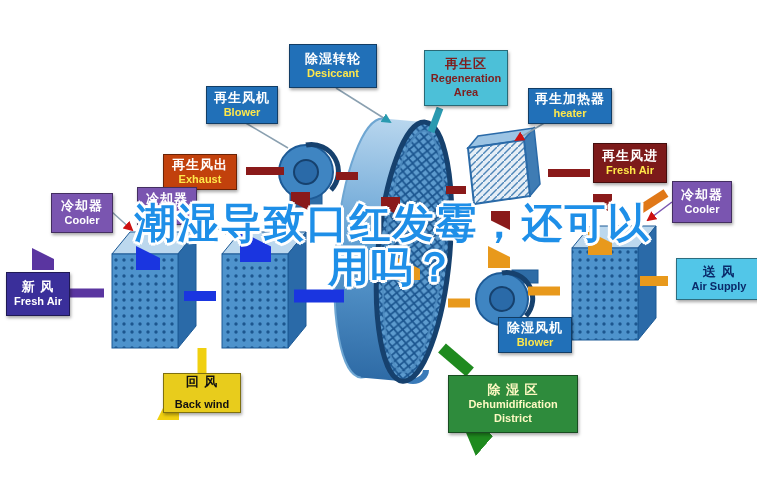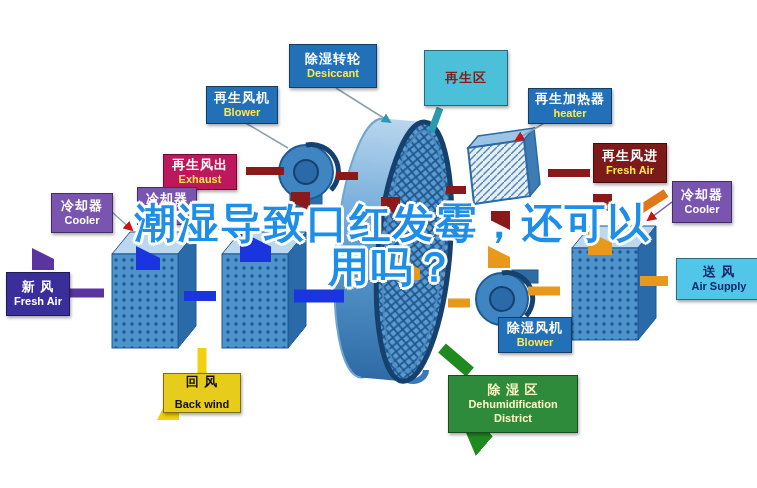--- a/index.html
+++ b/index.html
@@ -7,21 +7,21 @@
          font-family:"Liberation Sans",sans-serif;padding-left:28px;}
   #diagram-svg{position:absolute;left:0;top:0;z-index:1;}
   .label{position:absolute;z-index:20;border:1px solid rgba(0,0,0,.45);
          box-shadow:1px 2px 3px rgba(0,0,0,.35);text-align:center;
          display:flex;flex-direction:column;justify-content:center;
          padding:2px 3px;box-sizing:border-box;line-height:1.25;}
   .label .zh{font-size:13px;font-weight:bold;letter-spacing:1px;}
   .label .en{font-size:11px;font-weight:bold;}
   .bg-blue{background:#2170b8;color:#fff;}
   .bg-cyan{background:#4cc0d8;color:#7f1d1d;}
-  .bg-olive{background:#be185d;color:#fff;}
+  .bg-olive{background:#c2410c;color:#fff;}
   .bg-maroon{background:#7c1a1a;color:#fff;}
   .bg-purple{background:#7a55b0;color:#fff;}
   .bg-indigo{background:#3a2f9a;color:#fff;}
   .bg-yellow{background:#e8cc1c;color:#111;gap:8px;}
   .bg-skyblue{background:#52c6e8;color:#0a2a6a;}
   .bg-green{background:#2e8b3c;color:#fef9c3;}
   .en-yellow{color:#ffe84a;}
   .overlay-text{position:absolute;left:0;right:0;top:202px;z-index:30;text-align:center;
     font-weight:bold;font-size:41px;line-height:1.07;letter-spacing:2px;color:#1e8fe8;
     text-shadow:-2px -2px 0 #fff,2px -2px 0 #fff,-2px 2px 0 #fff,2px 2px 0 #fff,
@@ -152,20 +152,21 @@
     <line x1="672" y1="202" x2="648" y2="220" stroke="#7a55b0" stroke-width="1.5" marker-end="url(#m-red-lead)"></line>
   </svg>
 
   <div class="label bg-blue" style="left:289px;top:44px;width:88px;height:44px;">
     <div class="zh">除湿转轮</div>
     <div class="en en-yellow">Desiccant</div>
   </div>
 
   <div class="label bg-cyan" style="left:424px;top:50px;width:84px;height:56px;">
     <div class="zh">再生区</div>
+    <div class="en">Regeneration Area</div>
   </div>
 
   <div class="label bg-blue" style="left:206px;top:86px;width:72px;height:38px;">
     <div class="zh">再生风机</div>
     <div class="en en-yellow">Blower</div>
   </div>
 
   <div class="label bg-blue" style="left:528px;top:88px;width:84px;height:36px;">
     <div class="zh">再生加热器</div>
     <div class="en en-yellow">heater</div>

